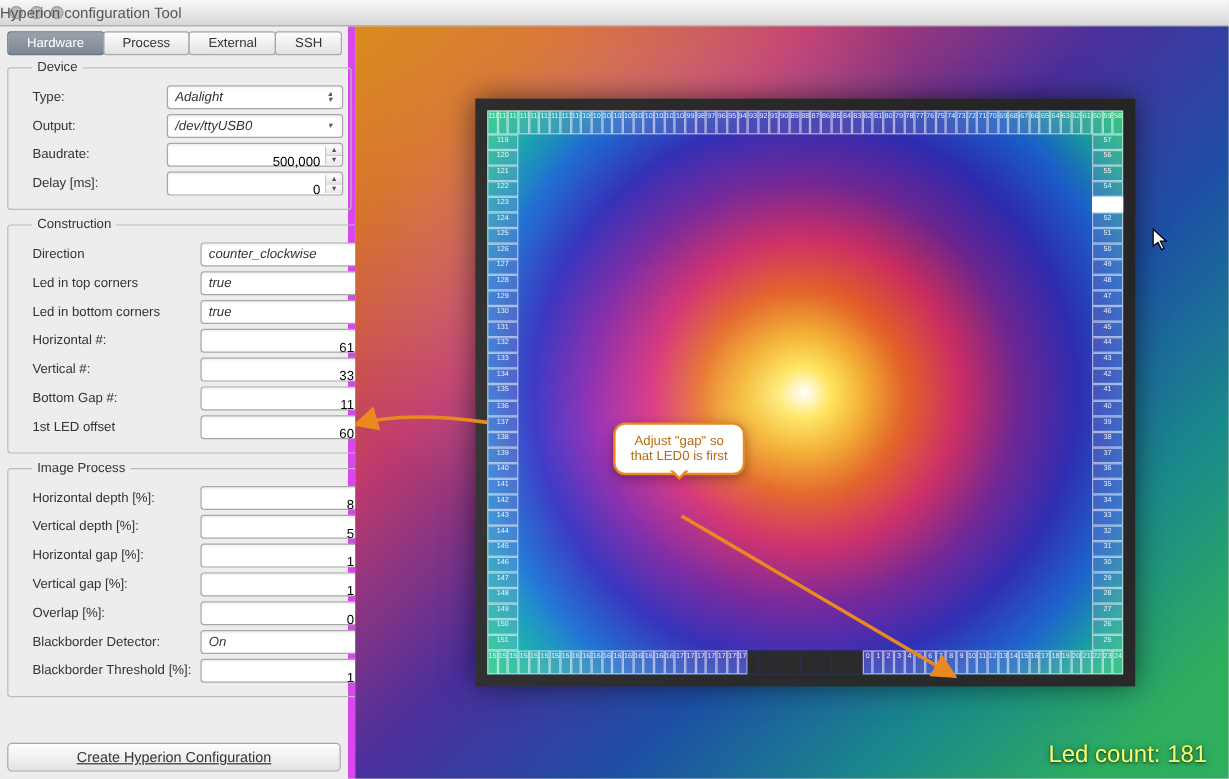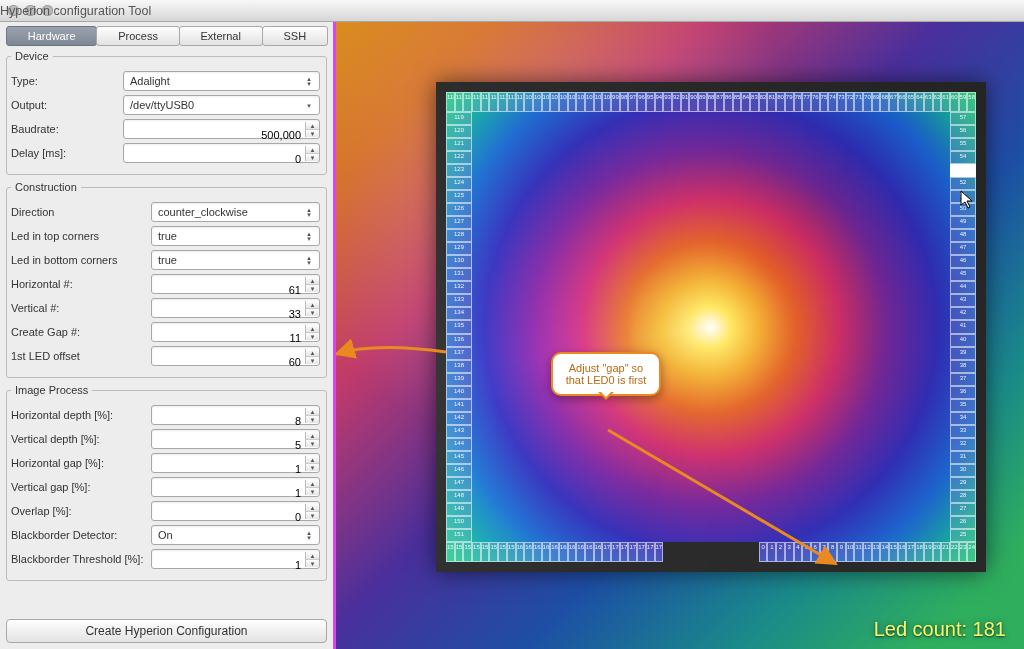--- a/index.html
+++ b/index.html
@@ -12,61 +12,61 @@
     border-bottom: 1px solid #a7a7a7; display: flex; align-items: center;
     padding-left: 8px; font-size: 13px; color: #444; position: relative;
   }
   .traffic { display: flex; gap: 6px; }
   .dot { width: 11px; height: 11px; border-radius: 50%; background: #bcbcbc; box-shadow: inset 0 0 0 1px #9c9c9c; }
   .titlebar .title { position: absolute; left: 0; right: 0; text-align: left; pointer-events: none; font-size: 12.5px; color: #555; }
 
   .app { display: flex; height: 627px; }
 
   
-  .sidebar { width: 336px; background: #ededed; border-right: 3px solid #d946ef; padding: 4px 6px 6px 6px; display: flex; flex-direction: column; }
+  .sidebar { width: 296px; background: #ededed; border-right: 6px solid #d946ef; padding: 4px 6px 6px 6px; display: flex; flex-direction: column; }
 
   .tabs { display: flex; gap: 0; margin-bottom: 4px; }
   .tab {
     flex: 1 0 auto; text-align: center; font-size: 11px; padding: 3px 8px;
     background: linear-gradient(#fefefe,#e2e2e2); border: 1px solid #a8a8a8;
     border-radius: 3px; margin-right: -1px; color: #333;
   }
   .tab.active { background: linear-gradient(#9aa2ad,#7e8894); color: #fff; border-color: #6c7580; }
 
   fieldset.group {
-    border: 1px solid #bcbcbc; border-radius: 3px; padding: 6px 6px 8px 4px;
+    border: 1px solid #bcbcbc; border-radius: 3px; padding: 6px 6px 8px 20px;
     margin-bottom: 6px; font-size: 11px; color: #333;
   }
   fieldset.group > legend { padding: 0 4px; font-size: 11px; color: #333; }
 
   .row { display: flex; align-items: center; margin: 2px 0; min-height: 22px; }
   .row label { flex: 0 0 112px; font-size: 11px; color: #333; }
   .row.labelw label { flex: 0 0 140px; }
 
   .combo, .inputwrap {
     flex: 1; display: flex; align-items: center; background: #fff;
     border: 1px solid #a8a8a8; border-radius: 3px; height: 20px; font-size: 11px;
     box-shadow: inset 0 1px 2px rgba(0,0,0,.08);
   }
-  .combo { justify-content: space-between; padding: 0 4px 0 6px; }
+  .combo { justify-content: space-between; padding: 0 4px 0 6px; font-style: italic; }
   .combo .caret { width: 12px; text-align: center; color: #555; display:flex; flex-direction:column; line-height:5px; font-size:7px;}
   .inputwrap input {
     flex: 1; border: none; outline: none; height: 18px; font-size: 11px;
     text-align: right; padding: 0 4px; background: transparent; margin-top: 12px;
   }
   .stepper {
     width: 14px; display: flex; flex-direction: column; border-left: 1px solid #bbb;
   }
   .stepper .sbtn { flex:1; font-size:7px; line-height:7px; text-align:center; color:#555; background:linear-gradient(#fff,#e5e5e5); }
   .stepper .sbtn:first-child { border-bottom:1px solid #ccc; }
 
   .bigbtn {
     margin-top: auto; height: 24px; background: linear-gradient(#fefefe,#e3e3e3);
     border: 1px solid #a8a8a8; border-radius: 4px; font-size: 12px; color: #333;
-    display:flex; align-items:center; justify-content:center;
+    display:flex; align-items:center; justify-content:center;text-decoration:underline;
   }
 
   
   .preview {
     flex: 1; position: relative; overflow: hidden;
     background:
       radial-gradient(circle at 30% 25%, rgba(255,255,255,.25), transparent 40%),
       linear-gradient(135deg, #d98b1b 0%, #d46a1f 12%, #c03a6b 28%, #4a2f9c 46%, #1d4fa5 62%, #1a8a8a 78%, #2fae5e 92%);
   }
 
@@ -238,21 +238,21 @@
         <label>Vertical #:</label>
         <div class="inputwrap">
           <input value="33" style="">
           <div class="stepper">
               <div class="sbtn">▴</div>
               <div class="sbtn">▾</div>
             </div>
         </div>
       </div>
       <div class="row labelw">
-        <label>Create Gap #:</label>
+        <label>Bottom Gap #:</label>
         <div class="inputwrap">
           <input value="11" style="">
           <div class="stepper">
               <div class="sbtn">▴</div>
               <div class="sbtn">▾</div>
             </div>
         </div>
       </div>
       <div class="row labelw">
         <label>1st LED offset</label>

